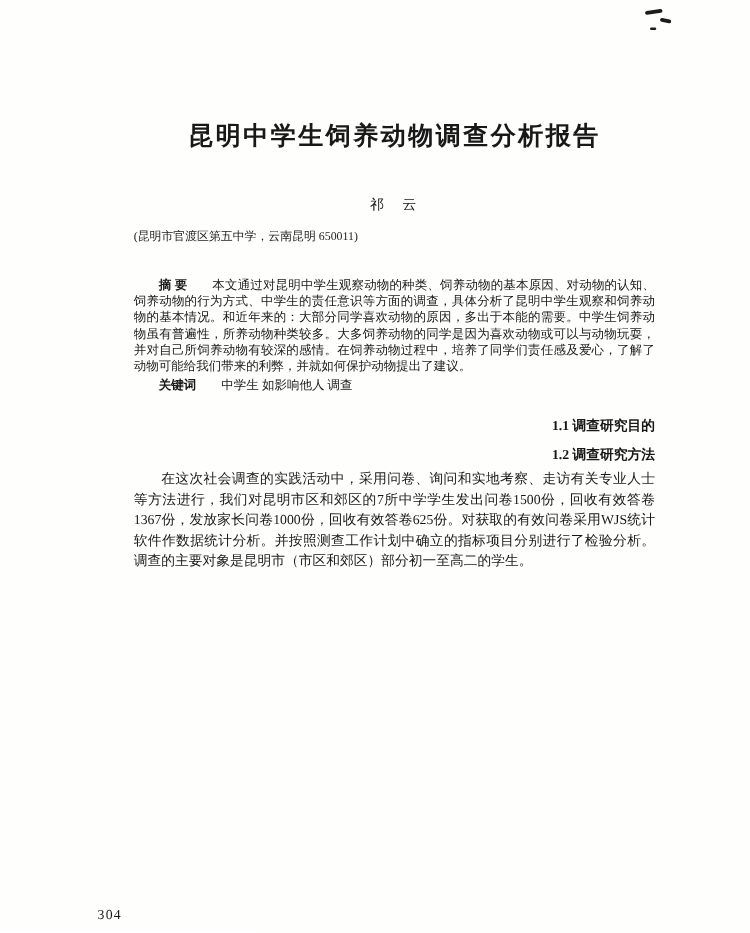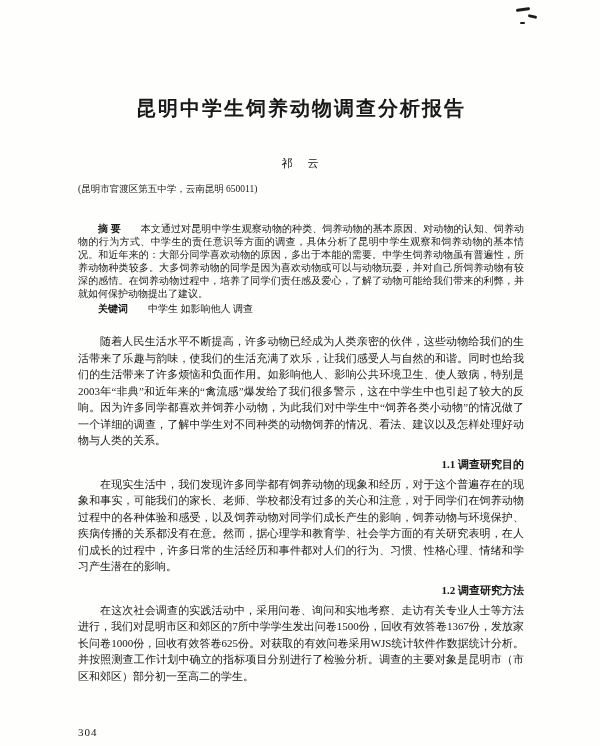--- a/index.html
+++ b/index.html
@@ -9,21 +9,21 @@
   }
   .sheet {
     position: relative;
     width: 600px;
     height: 746px;
     background: #fefefd;
     overflow: hidden;
     font-family: "Liberation Serif", "DejaVu Serif", serif;
     color: #181818;
     box-sizing: border-box;
-    padding: 95px 76px 0 78px;
+    padding: 95px 76px 0 107px;
   }
   .title {
     margin: 0 0 34px 0;
     text-align: center;
     font-size: 20px;
     font-weight: bold;
     letter-spacing: 2px;
   }
   .author {
     margin: 0 0 12px 0;
@@ -107,26 +107,24 @@
   <div class="affiliation">(昆明市官渡区第五中学，云南昆明  650011)</div>
 
   <p class="abstract">
     <span class="label">摘  要</span><span>本文通过对昆明中学生观察动物的种类、饲养动物的基本原因、对动物的认知、饲养动物的行为方式、中学生的责任意识等方面的调查，具体分析了昆明中学生观察和饲养动物的基本情况。和近年来的：大部分同学喜欢动物的原因，多出于本能的需要。中学生饲养动物虽有普遍性，所养动物种类较多。大多饲养动物的同学是因为喜欢动物或可以与动物玩耍，并对自己所饲养动物有较深的感情。在饲养动物过程中，培养了同学们责任感及爱心，了解了动物可能给我们带来的利弊，并就如何保护动物提出了建议。</span>
   </p>
 
   <p class="keywords">
     <span class="label">关键词</span><span>中学生  如影响他人  调查</span>
   </p>
 
-  <p class="body-para">随着人民生活水平不断提高，许多动物已经成为人类亲密的伙伴，这些动物给我们的生活带来了乐趣与韵味，使我们的生活充满了欢乐，让我们感受人与自然的和谐。同时也给我们的生活带来了许多烦恼和负面作用。如影响他人、影响公共环境卫生、使人致病，特别是2003年“非典”和近年来的“禽流感”爆发给了我们很多警示，这在中学生中也引起了较大的反响。因为许多同学都喜欢并饲养小动物，为此我们对中学生中“饲养各类小动物”的情况做了一个详细的调查，了解中学生对不同种类的动物饲养的情况、看法、建议以及怎样处理好动物与人类的关系。</p>
 
 
   <h3 class="sub-heading">1.1  调查研究目的</h3>
 
-  <p class="body-para">在现实生活中，我们发现许多同学都有饲养动物的现象和经历，对于这个普遍存在的现象和事实，可能我们的家长、老师、学校都没有过多的关心和注意，对于同学们在饲养动物过程中的各种体验和感受，以及饲养动物对同学们成长产生的影响，饲养动物与环境保护、疾病传播的关系都没有在意。然而，据心理学和教育学、社会学方面的有关研究表明，在人们成长的过程中，许多日常的生活经历和事件都对人们的行为、习惯、性格心理、情绪和学习产生潜在的影响。</p>
 
   <h3 class="sub-heading">1.2  调查研究方法</h3>
 
   <p class="body-para">在这次社会调查的实践活动中，采用问卷、询问和实地考察、走访有关专业人士等方法进行，我们对昆明市区和郊区的7所中学学生发出问卷1500份，回收有效答卷1367份，发放家长问卷1000份，回收有效答卷625份。对获取的有效问卷采用WJS统计软件作数据统计分析。并按照测查工作计划中确立的指标项目分别进行了检验分析。调查的主要对象是昆明市（市区和郊区）部分初一至高二的学生。</p>
 
   <div class="page-number">304</div>
 
 </div>
 
 </body></html>

